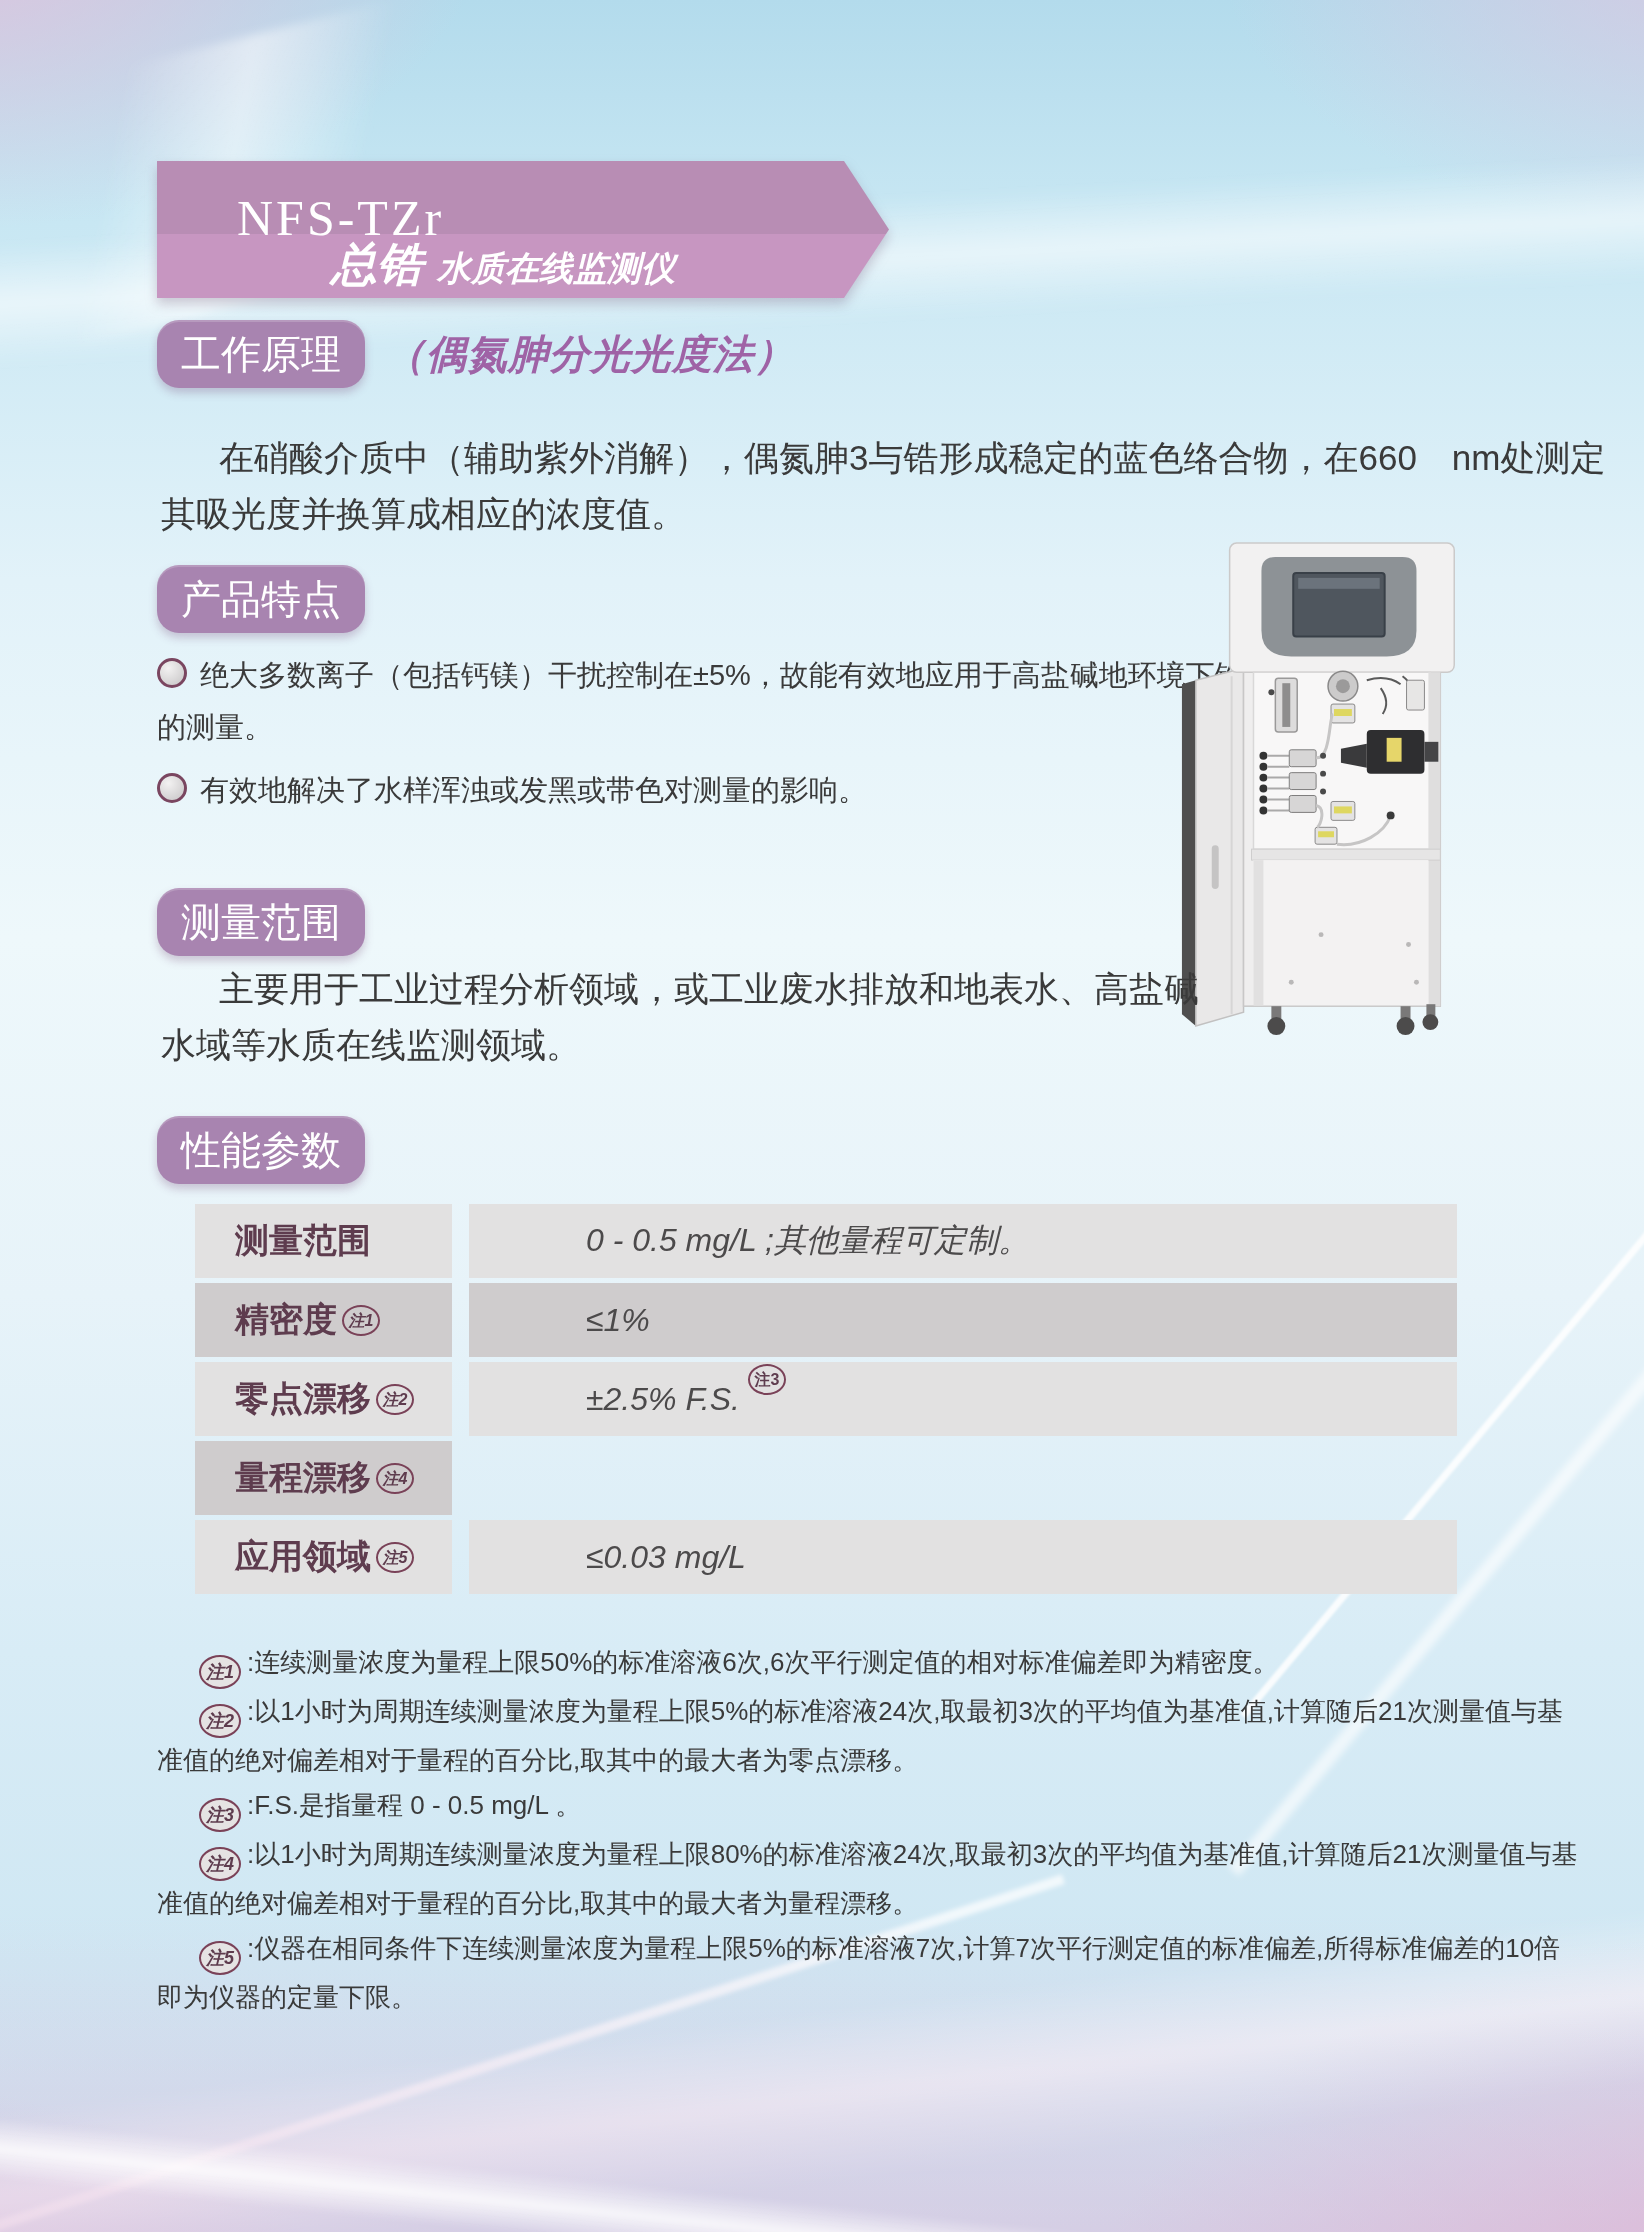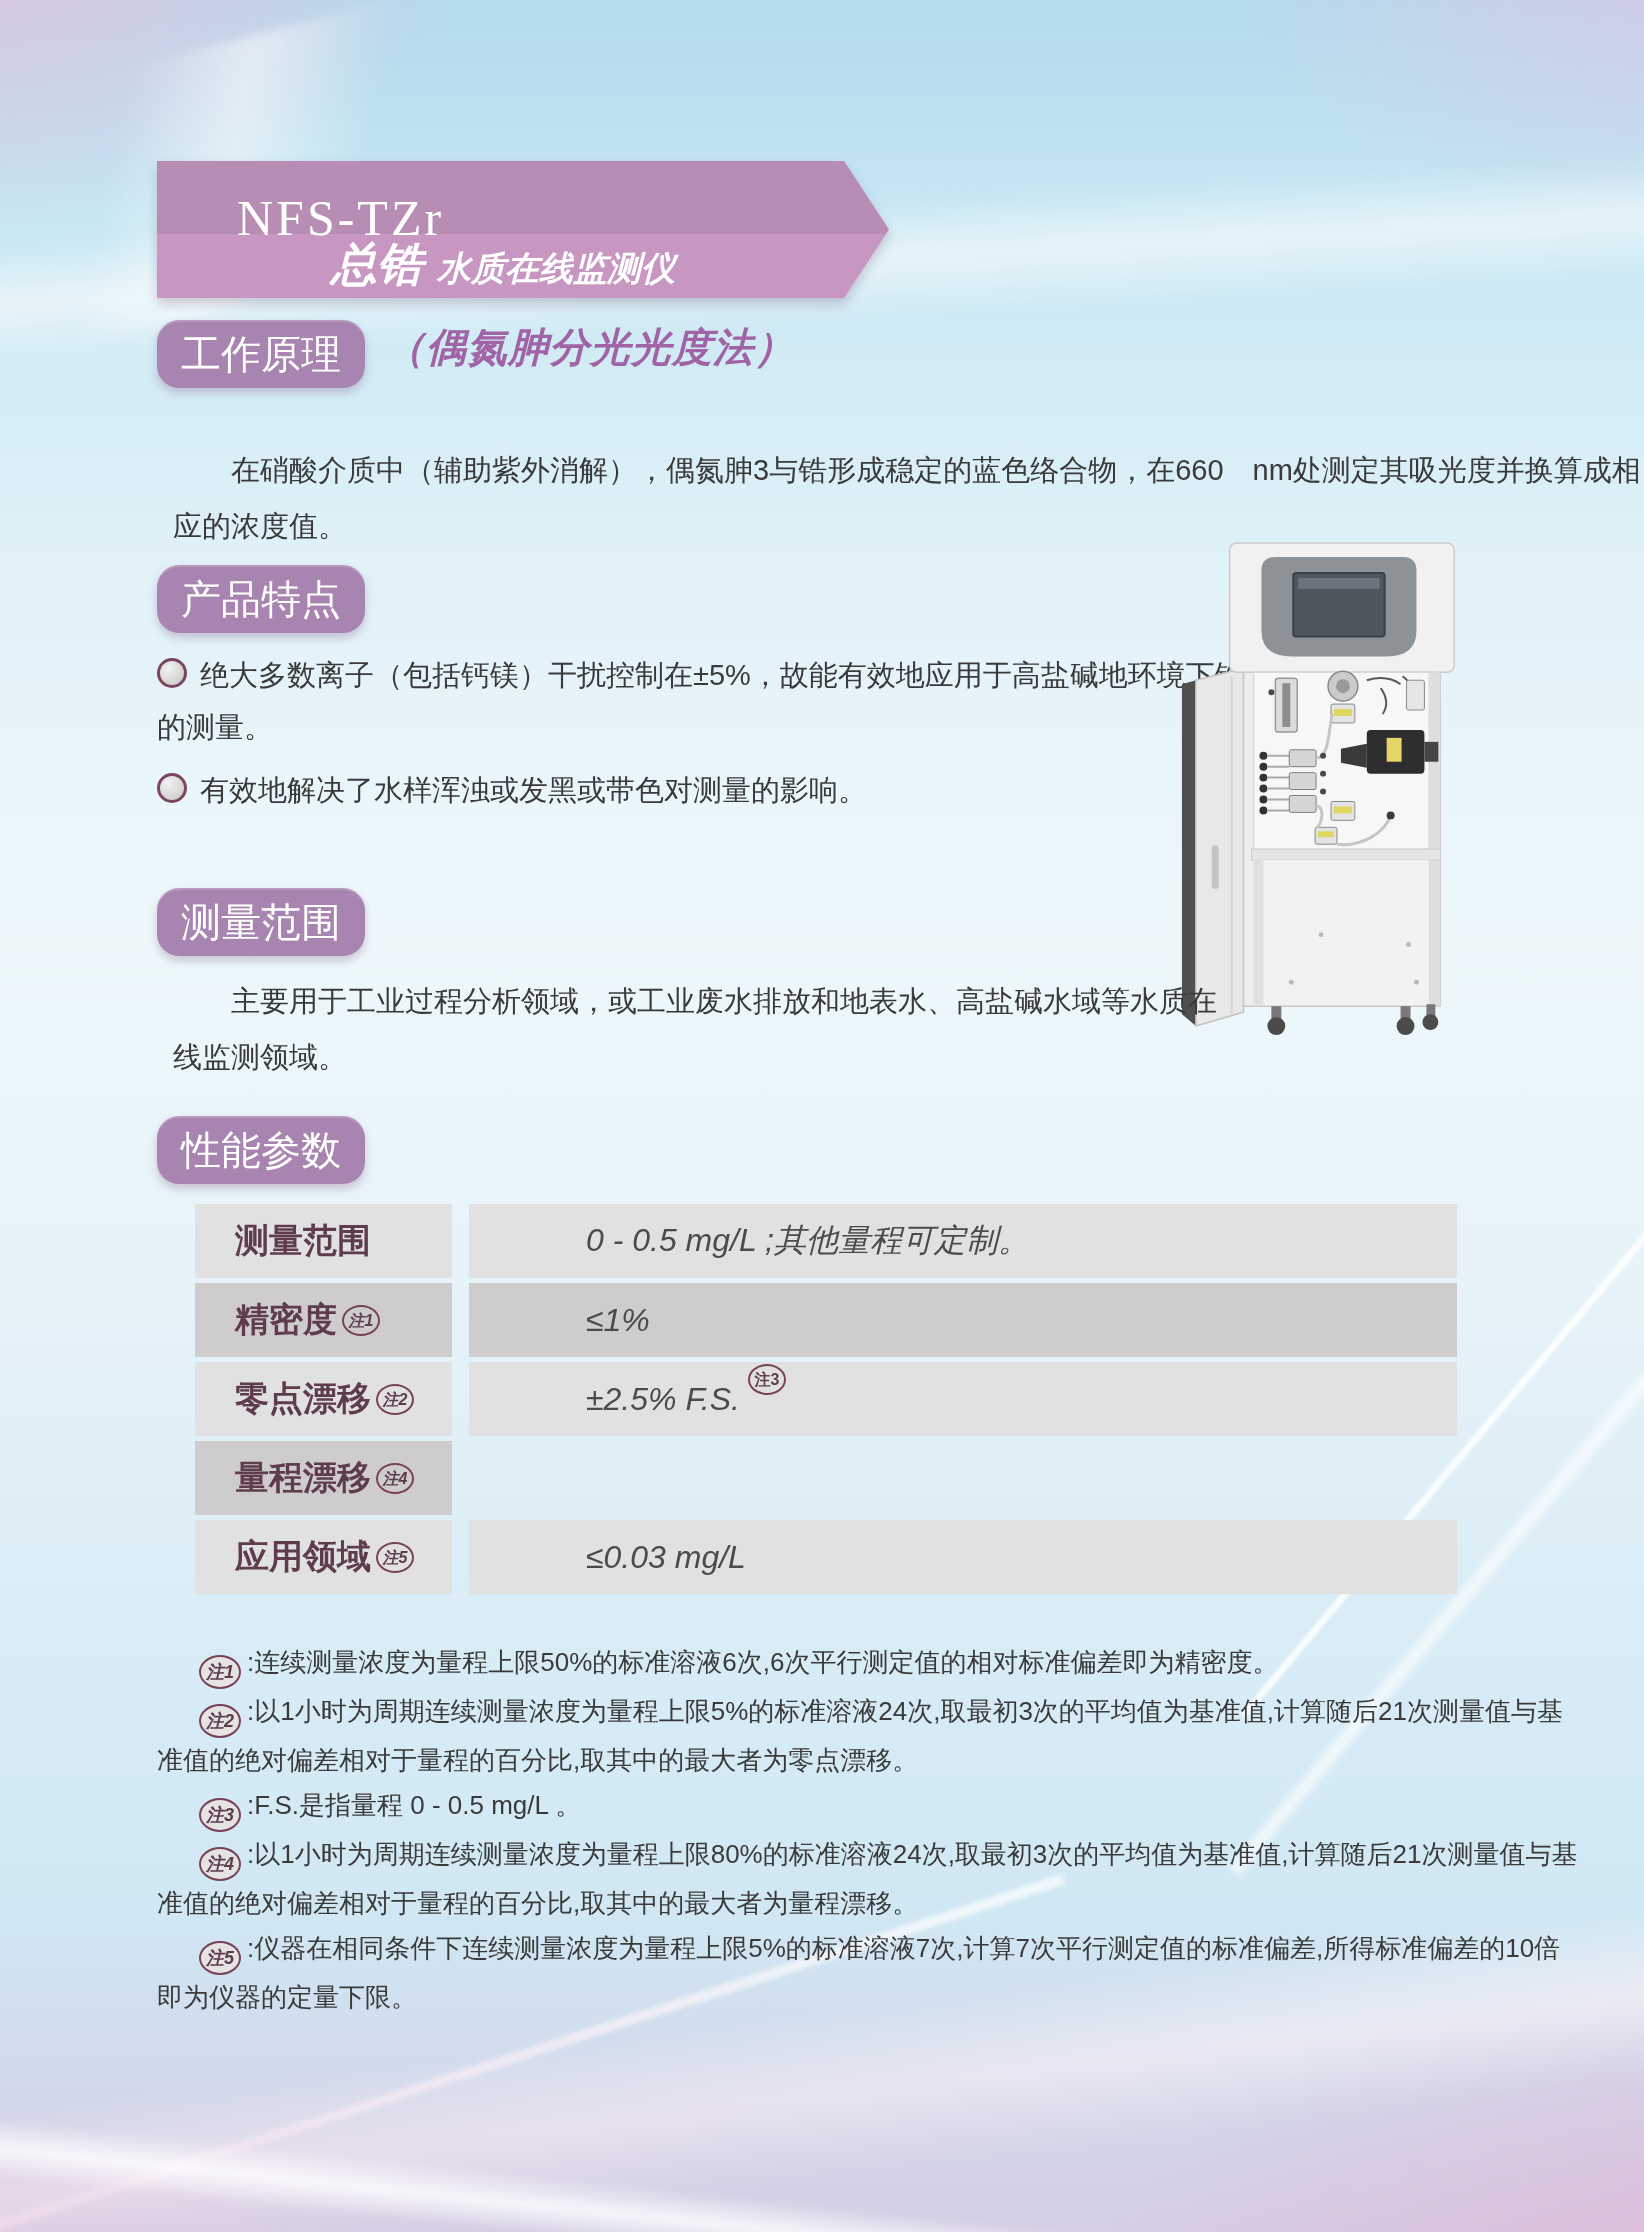--- a/index.html
+++ b/index.html
@@ -42,28 +42,28 @@
   .banner{width:732px;height:137px;
     clip-path:polygon(0 0,687px 0,100% 50%,687px 100%,0 100%);}
   .banner-top{height:73px;background:#b88db4;display:flex;align-items:center;padding-left:80px;box-sizing:border-box;}
   .banner-model{font-family:"Liberation Serif",serif;color:#ffffff;font-size:50px;letter-spacing:3px;margin-top:41px;}
   .banner-bottom{height:65px;background:#c796c1;display:flex;justify-content:center;align-items:baseline;
     color:#fff;font-weight:bold;font-style:italic;padding-right:40px;box-sizing:border-box;}
   .banner-sub-primary{font-size:46px;line-height:60px;margin-right:14px;}
   .banner-sub-secondary{font-size:34px;line-height:60px;}
 
   
-  .sec{position:absolute;left:157px;display:flex;gap:20px;}
+  .sec{position:absolute;left:157px;display:flex;align-items:center;gap:20px;}
   .sec-badge{display:inline-block;background:#a884b0;color:#ffffff;font-size:40px;line-height:40px;
     padding:14px 24px;border-radius:22px;
     box-shadow:0 5px 9px rgba(122,84,126,.30), inset 0 2px 0 rgba(255,255,255,.18);}
   .sec-method{color:#9f63a6;font-size:40px;font-weight:bold;font-style:italic;letter-spacing:1px;}
 
-  .para{position:absolute;left:157px;color:#3a3a3a;font-size:29px;line-height:56px;
-    white-space:pre-wrap;margin:16px;}
+  .para{position:absolute;left:157px;color:#3a3a3a;font-size:35px;line-height:56px;
+    white-space:pre-wrap;margin:4px;}
   .indent{text-indent:58px;}
 
   
   .features{position:absolute;left:157px;top:649px;width:1090px;}
   .feature{color:#3a3a3a;font-size:29px;line-height:52px;margin:0 0 11px 0;}
   .dot{display:inline-block;width:24px;height:24px;border-radius:50%;
     border:3px solid #7a4660;background:radial-gradient(circle at 35% 30%,#f3f2f2,#c6c4c5);
     vertical-align:-3px;margin-right:13px;}
 
   

